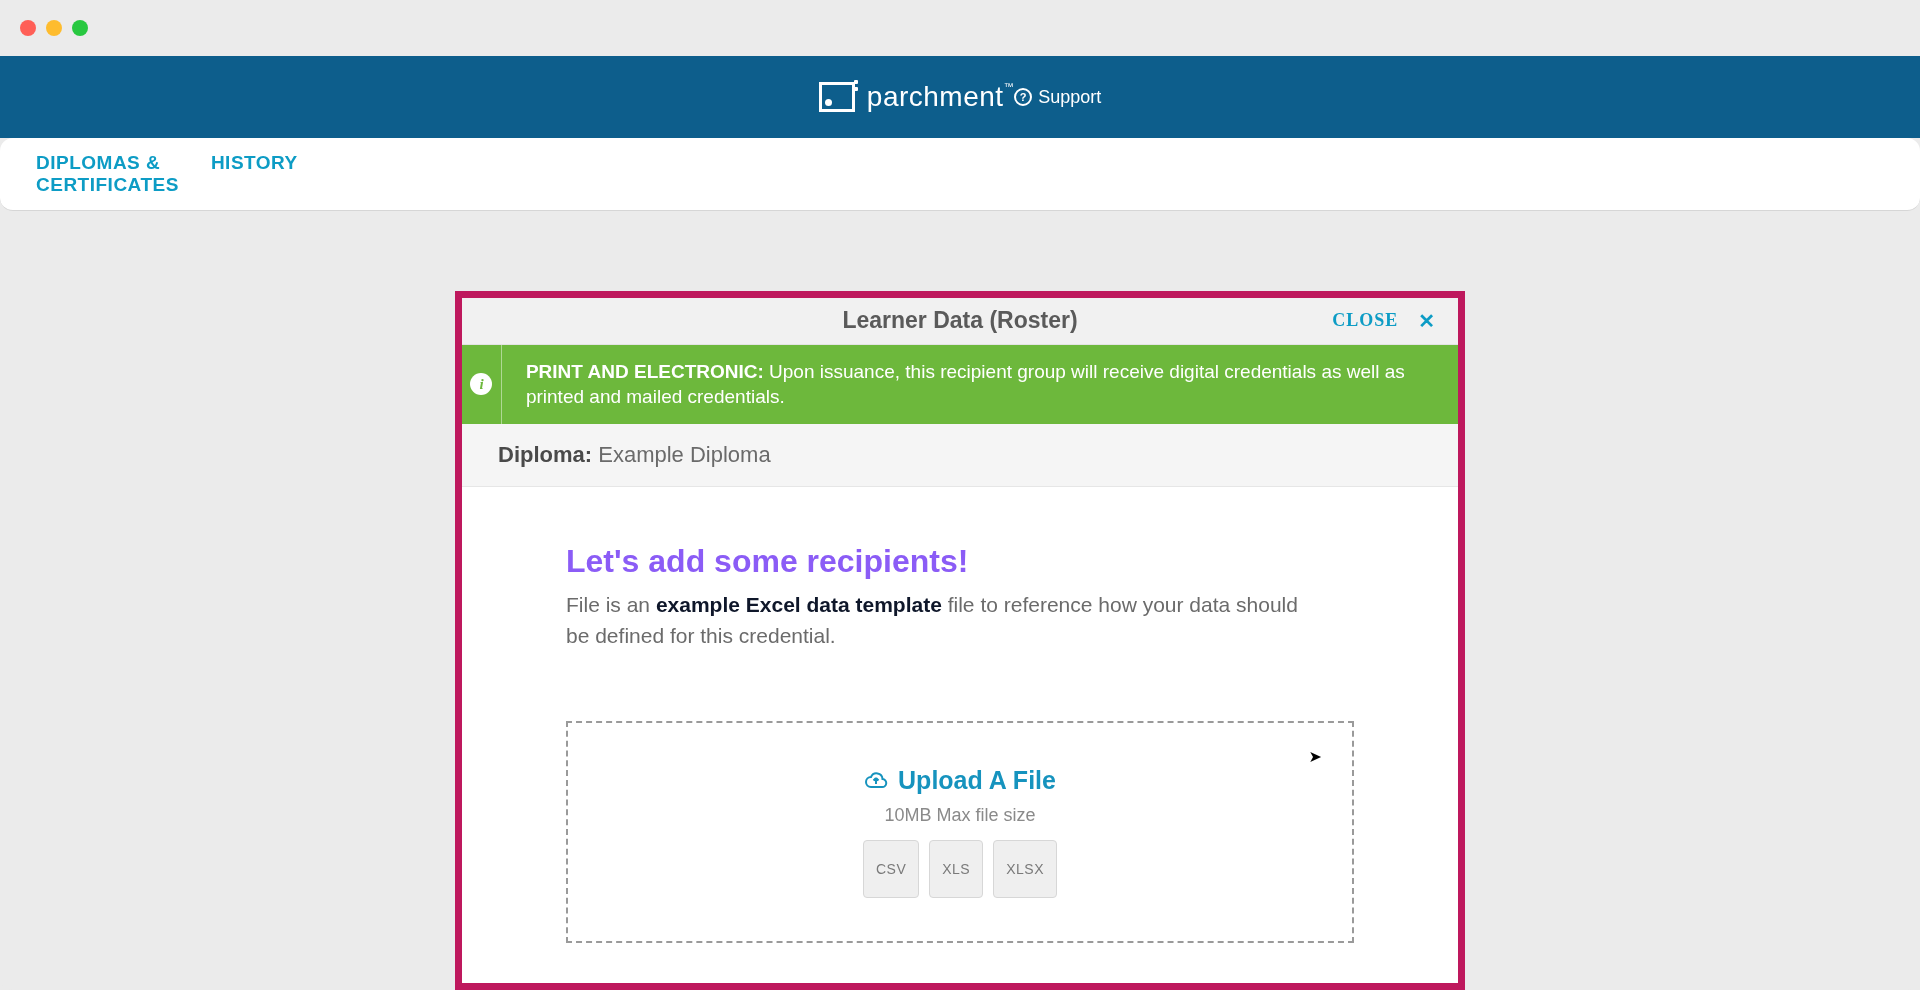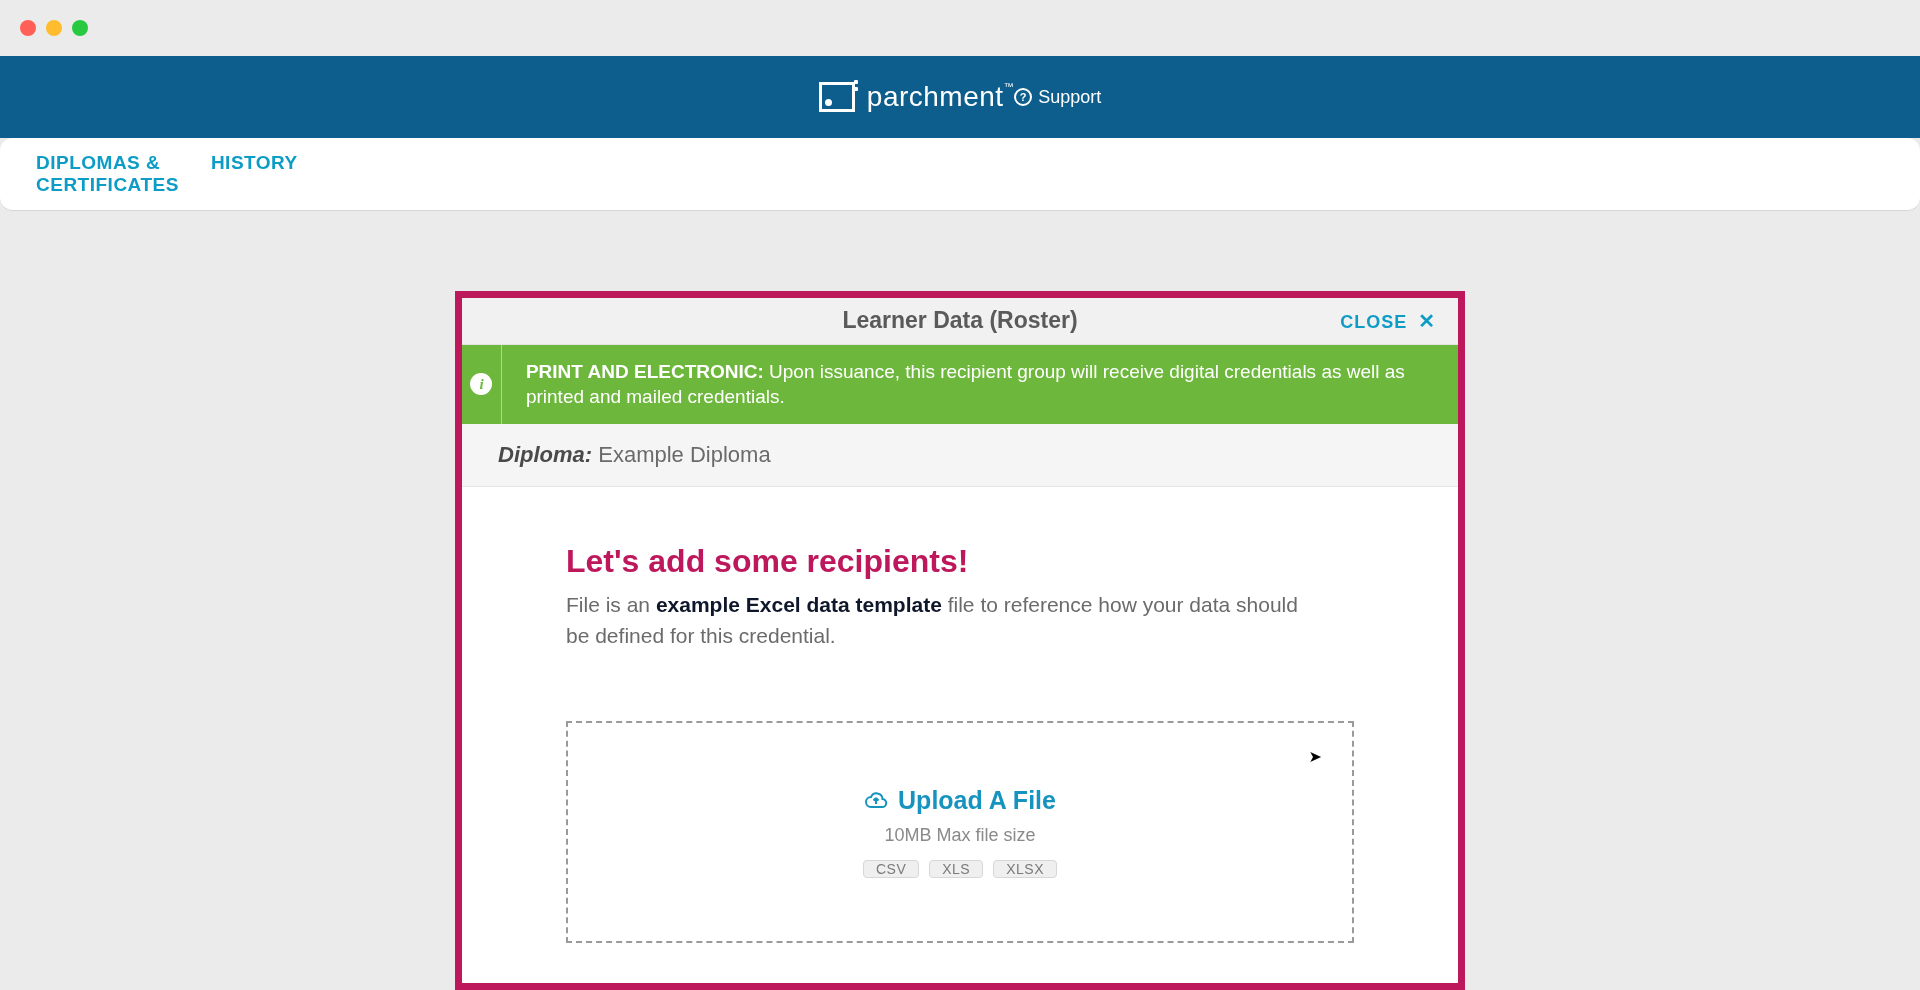--- a/index.html
+++ b/index.html
@@ -141,22 +141,23 @@
   position: absolute;
   right: 22px;
   top: 50%;
   transform: translateY(-50%);
   color: #0d9cc5;
   font-size: 18px;
   font-weight: 700;
   letter-spacing: 1px;
   cursor: pointer;
   display: flex;
-  align-items: flex-end;
-  gap: 11px;
+  align-items: center;
+  gap: 20px;
+  font-family: Liberation Serif, serif;
 }
 .close-x { font-size: 20px; font-weight: 800; }
 
 .banner {
   background: #6db83c;
   color: #fff;
   display: flex;
   align-items: stretch;
 }
 .banner-icon-col {
@@ -178,29 +179,29 @@
 }
 .banner-text .strong { font-weight: 800; }
 
 .diploma-row {
   background: #f5f5f5;
   border-bottom: 1px solid #e6e6e6;
   padding: 18px 36px;
   font-size: 22px;
   color: #6a6a6a;
 }
-.diploma-row .label { font-weight: 700; color: #4a4a4a; font-style: italic; }
+.diploma-row .label { font-weight: 700; color: #4a4a4a; }
 
 .body-area {
   padding: 56px 104px 40px;
 }
 .heading {
   font-size: 32px;
   font-weight: 800;
-  color: #be185d;
+  color: #8b5cf6;
   margin-bottom: 10px;
 }
 .subtext {
   font-size: 21px;
   color: #6b6b6b;
   line-height: 1.45;
   max-width: 740px;
 }
 .subtext a { color: #0f172a; font-weight: 700; text-decoration: none; cursor: pointer; }
 
@@ -233,21 +234,21 @@
 }
 .chips {
   display: flex;
   gap: 10px;
   margin-top: 4px;
 }
 .chip {
   background: #efefef;
   border: 1px solid #d7d7d7;
   border-radius: 4px;
-  padding: 0 12px;
+  padding: 20px 12px;
   font-size: 14px;
   color: #7a7a7a;
   letter-spacing: 0.5px;
 }
 .cursor-arrow {
   position: absolute;
   top: 24px;
   right: 30px;
   font-size: 16px;
   color: #000;

